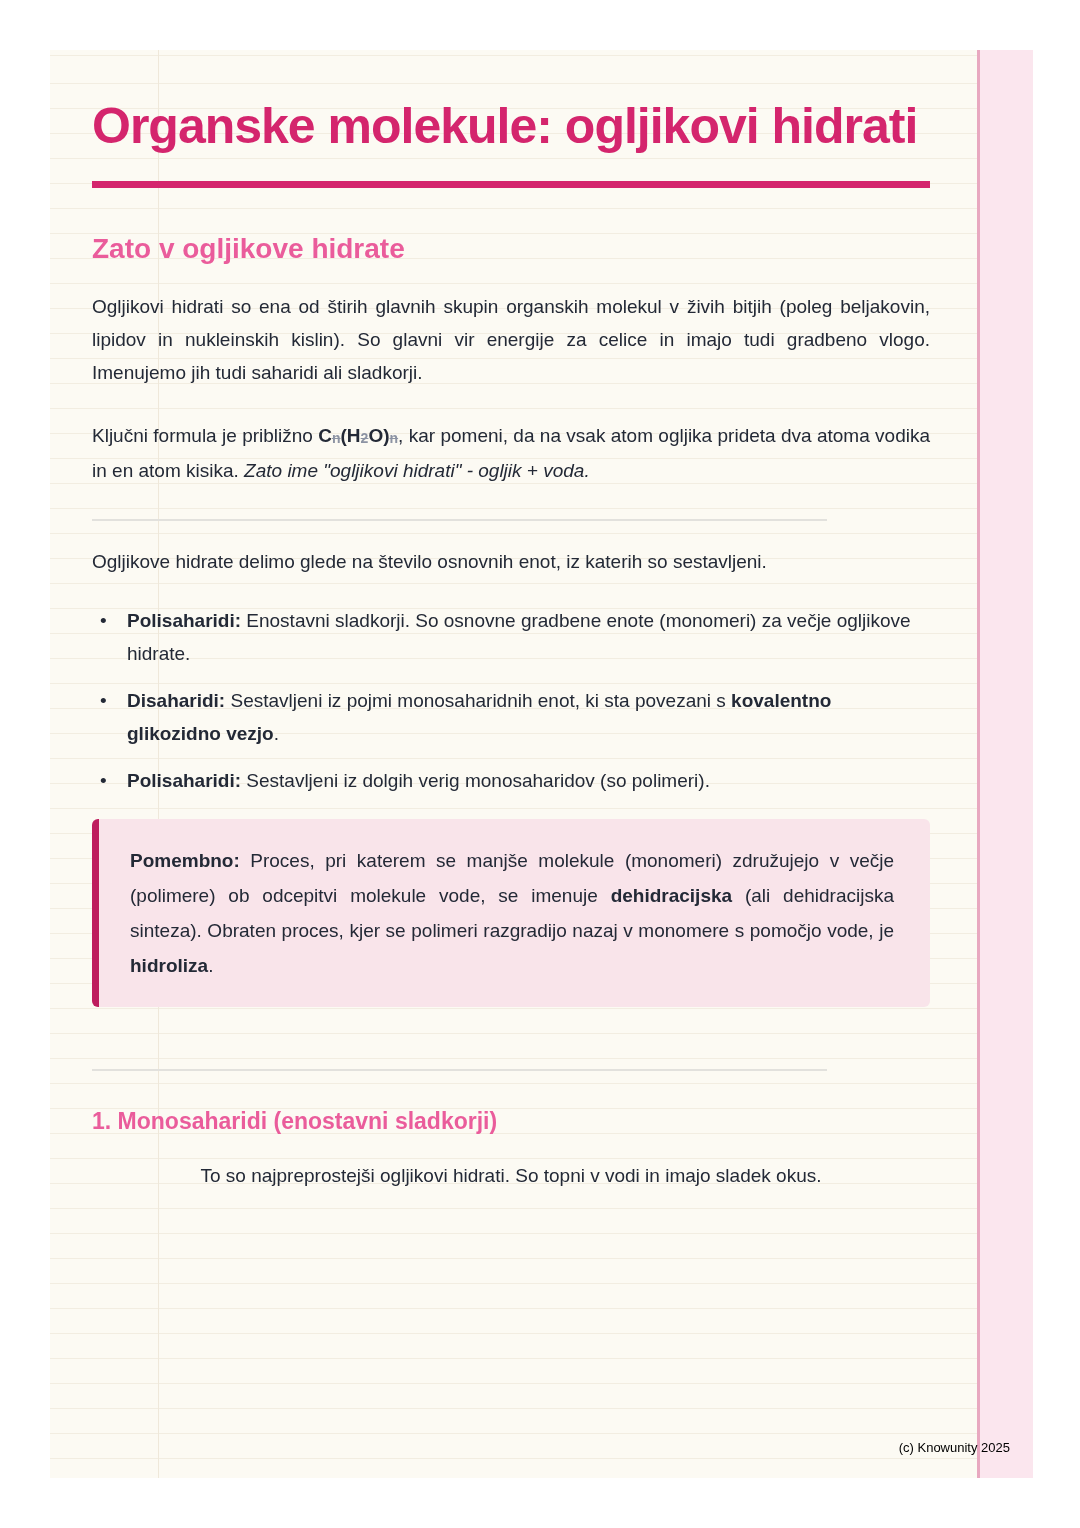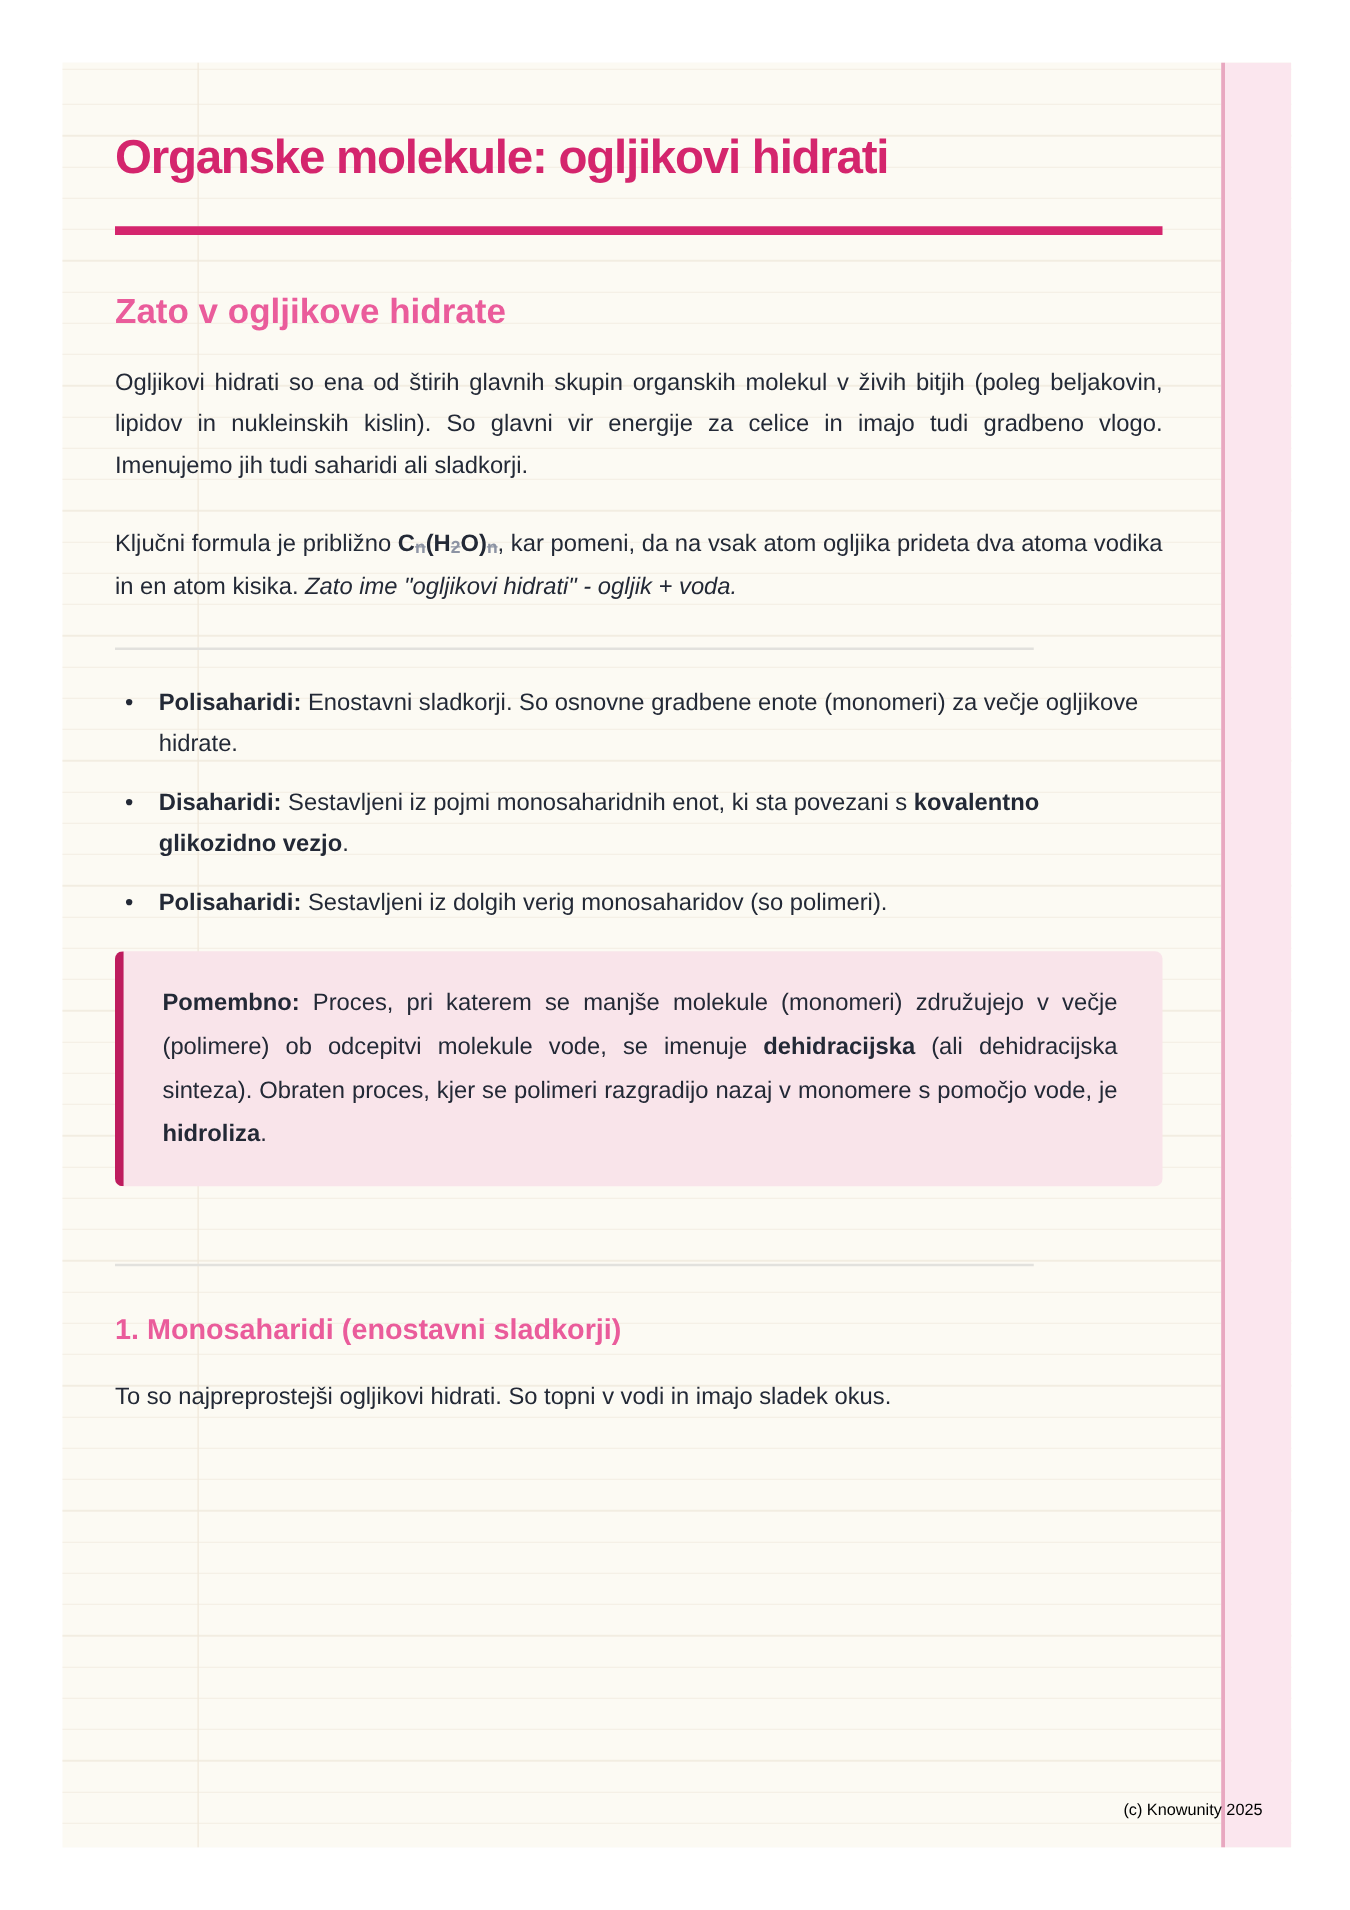--- a/index.html
+++ b/index.html
@@ -24,21 +24,21 @@
   .rail{
     position:absolute;top:0;right:0;bottom:0;width:53px;
     background:#FBE6EE;
     border-left:3px solid #E8A8C0;
   }
   .content{
     position:absolute;left:42px;top:0;width:838px;
   }
   h1.doc-title{
     margin:42px 0 0 0;
-    font-size:38px;line-height:68px;font-weight:800;
+    font-size:50px;line-height:68px;font-weight:800;
     letter-spacing:-1px;
     color:#D4256D;
   }
   .title-rule{
     height:7px;background:#D4256D;border:none;margin:21px 0 0 0;width:100%;
   }
   h2.sec{
     margin:44px 0 0 0;
     font-size:28px;line-height:34px;font-weight:700;
     color:#EA5C9B;
@@ -48,21 +48,21 @@
     margin:36px 0 0 0;
     font-size:23px;line-height:28px;font-weight:700;
     color:#EA5C9B;
   }
   p.body{
     margin:24px 0 0 0;
     font-size:19px;line-height:33px;
     text-align:justify;
   }
   p.body.gap{margin-top:30px;}
-  p.body.left{text-align:left;}
+  p.body.left{text-align:center;}
   .divider{
     border:none;border-top:2px solid #E2E1DD;
     width:735px;margin:32px 0 0 0;
   }
   .divider.big{margin-top:62px;}
   ul.keylist{
     list-style:none;margin:26px 0 0 0;padding:0;
     font-size:19px;line-height:33px;
   }
   ul.keylist li{
@@ -108,20 +108,21 @@
 
     <h2 class="sec">Zato v ogljikove hidrate</h2>
 
     <p class="body">Ogljikovi hidrati so ena od štirih glavnih skupin organskih molekul v živih bitjih (poleg beljakovin, lipidov in nukleinskih kislin). So glavni vir energije za celice in imajo tudi gradbeno vlogo. Imenujemo jih tudi saharidi ali sladkorji.</p>
 
     <p class="body gap"><span>Ključni formula je približno </span><span class="frm">C</span><span class="sub">n</span><span class="frm">(H</span><span class="sub">2</span><span class="frm">O)</span><span class="sub">n</span><span>, kar pomeni, da na vsak atom ogljika prideta dva atoma vodika in en atom kisika. </span><span class="em">Zato ime "ogljikovi hidrati" - ogljik + voda.</span></p>
 
     <hr class="divider">
 
 
+    <p class="body">Ogljikove hidrate delimo glede na število osnovnih enot, iz katerih so sestavljeni.</p>
 
     <ul class="keylist">
       <li><span class="bullet">•</span><b>Polisaharidi:</b><span> Enostavni sladkorji. So osnovne gradbene enote (monomeri) za večje ogljikove hidrate.</span></li>
       <li><span class="bullet">•</span><b>Disaharidi:</b><span> Sestavljeni iz pojmi monosaharidnih enot, ki sta povezani s </span><b>kovalentno glikozidno vezjo</b><span>.</span></li>
       <li><span class="bullet">•</span><b>Polisaharidi:</b><span> Sestavljeni iz dolgih verig monosaharidov (so polimeri).</span></li>
     </ul>
 
     <div class="callout"><b>Pomembno:</b><span> Proces, pri katerem se manjše molekule (monomeri) združujejo v večje (polimere) ob odcepitvi molekule vode, se imenuje </span><b>dehidracijska</b><span> (ali dehidracijska sinteza). Obraten proces, kjer se polimeri razgradijo nazaj v monomere s pomočjo vode, je </span><b>hidroliza</b><span>.</span></div>
 
     <hr class="divider big">

